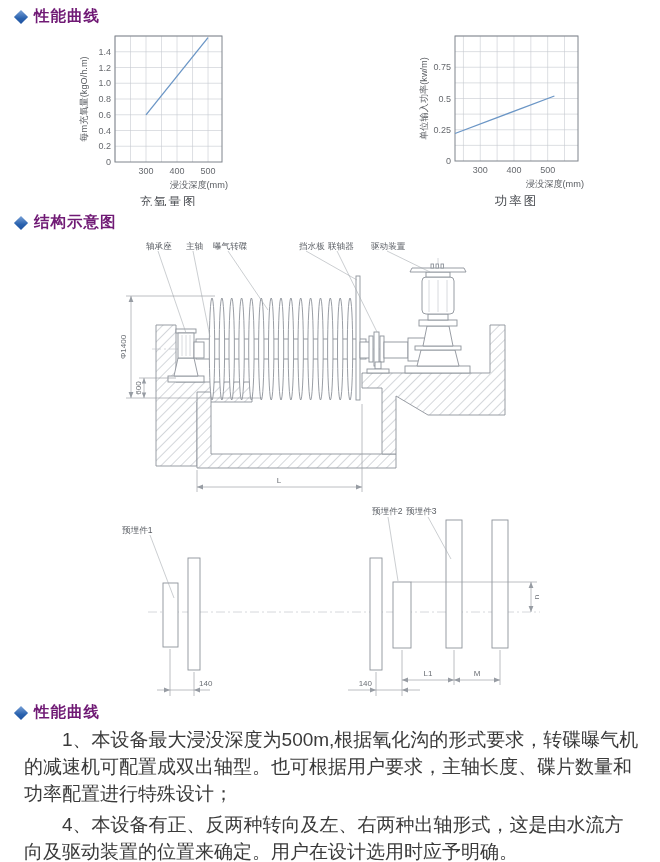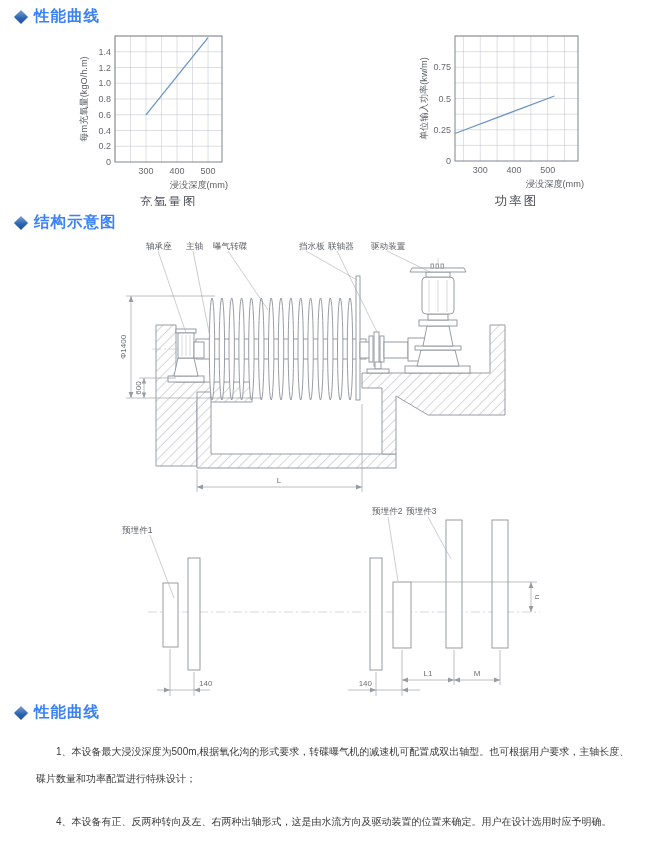--- a/index.html
+++ b/index.html
@@ -6,40 +6,40 @@
   body{
     width:660px;height:862px;position:relative;background:#ffffff;
     font-family:"Liberation Sans", sans-serif;color:#3a3a3a;overflow:hidden;
   }
   .sec-head{position:absolute;left:16px;display:flex;align-items:center;gap:8px;}
   .sec-head .diamond{
     width:10px;height:10px;transform:rotate(45deg);
     background:linear-gradient(135deg,#7aa2d8 0%,#2a62ae 60%,#1f52a0 100%);
     flex:0 0 auto;
   }
-  .sec-head .htxt{font-size:15.5px;font-weight:bold;color:#3b82f6;letter-spacing:1px;}
+  .sec-head .htxt{font-size:15.5px;font-weight:bold;color:#701a75;letter-spacing:1px;}
   .chart-box{position:absolute;}
   svg text.tick{font-size:9px;fill:#66696e;font-family:"Liberation Sans",sans-serif;}
   svg text.alabel{font-size:9.2px;fill:#595c61;font-family:"Liberation Sans",sans-serif;}
   svg text.ctitle{font-size:12.5px;fill:#4a4d52;letter-spacing:2px;font-family:"Liberation Sans",sans-serif;}
   svg line.grid{stroke:#c6cad0;stroke-width:.6;}
   svg rect.frame{fill:none;stroke:#7f848c;stroke-width:1;}
   svg polyline.dline{fill:none;stroke:#6b96c6;stroke-width:1.3;}
   
   .st{stroke:#8d929a;fill:#ffffff;stroke-width:.9;}
   .sth{stroke:#8d929a;fill:url(#hatch);stroke-width:.9;}
   .thin{stroke:#b9bdc3;stroke-width:.55;fill:none;}
   .cl{stroke:#b4b9bf;stroke-width:.55;stroke-dasharray:9 3 2 3;fill:none;}
   .dim{stroke:#979ca3;stroke-width:.65;fill:none;}
   .lead{stroke:#a7acb2;stroke-width:.6;fill:none;}
   .arr{fill:#979ca3;stroke:none;}
   text.dimt{font-size:8px;fill:#6b6f75;font-family:"Liberation Sans",sans-serif;}
   text.plbl{font-size:8.6px;fill:#595d63;font-family:"Liberation Sans",sans-serif;}
   .notes{position:absolute;left:20px;right:14px;top:722px;}
-  .notes p{margin:16px;text-indent:2em;font-size:10px;line-height:27px;color:#3a3a3a;}
+  .notes p{margin:4px;text-indent:2em;font-size:19px;line-height:27px;color:#3a3a3a;}
 </style>
 </head>
 <body>
 
 <div class="sec-head" style="top:6px;">
   <span class="diamond"></span>
   <span class="htxt">性能曲线</span>
 </div>
 
 <div class="chart-box" style="left:72px;top:26px;">

